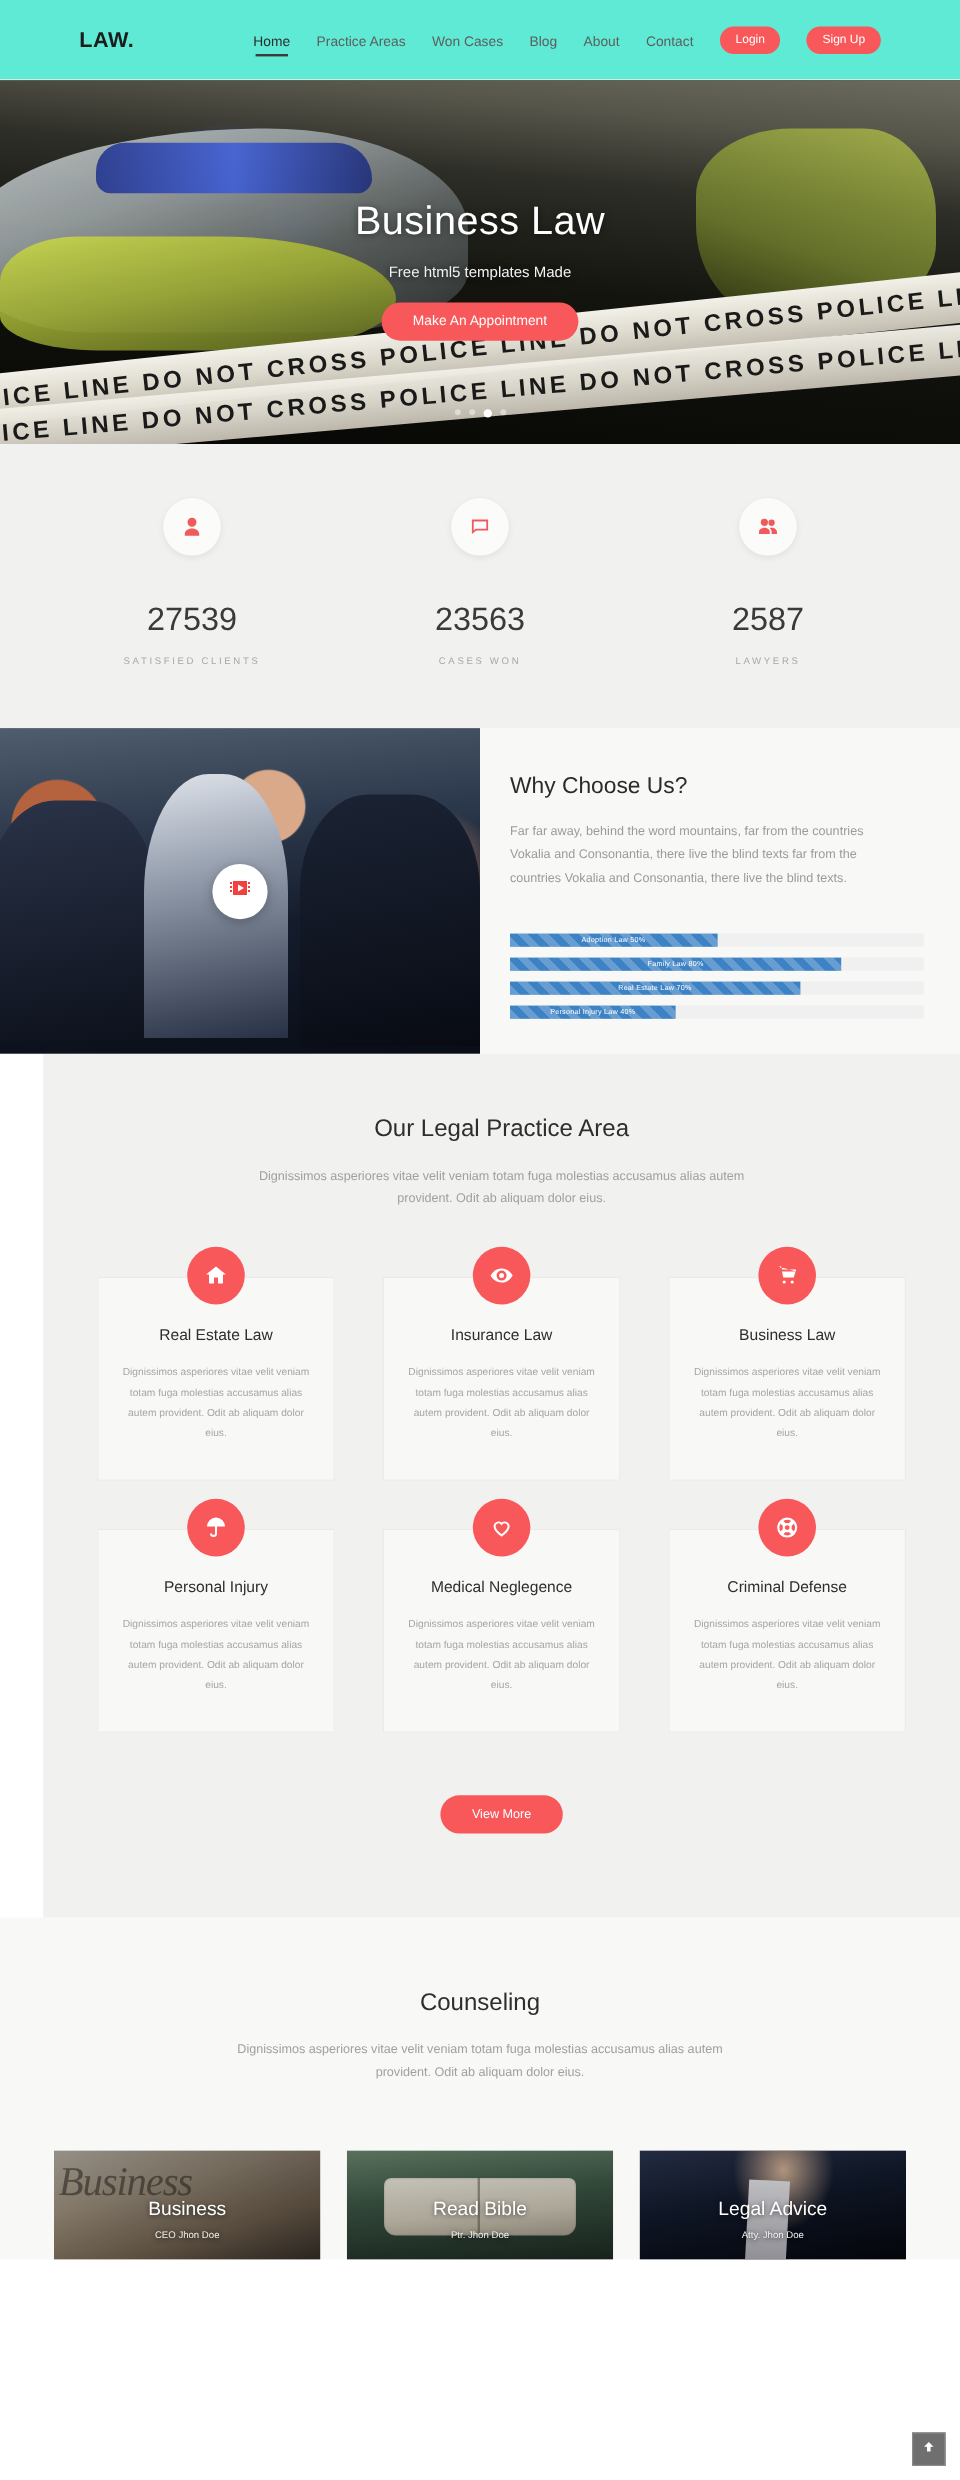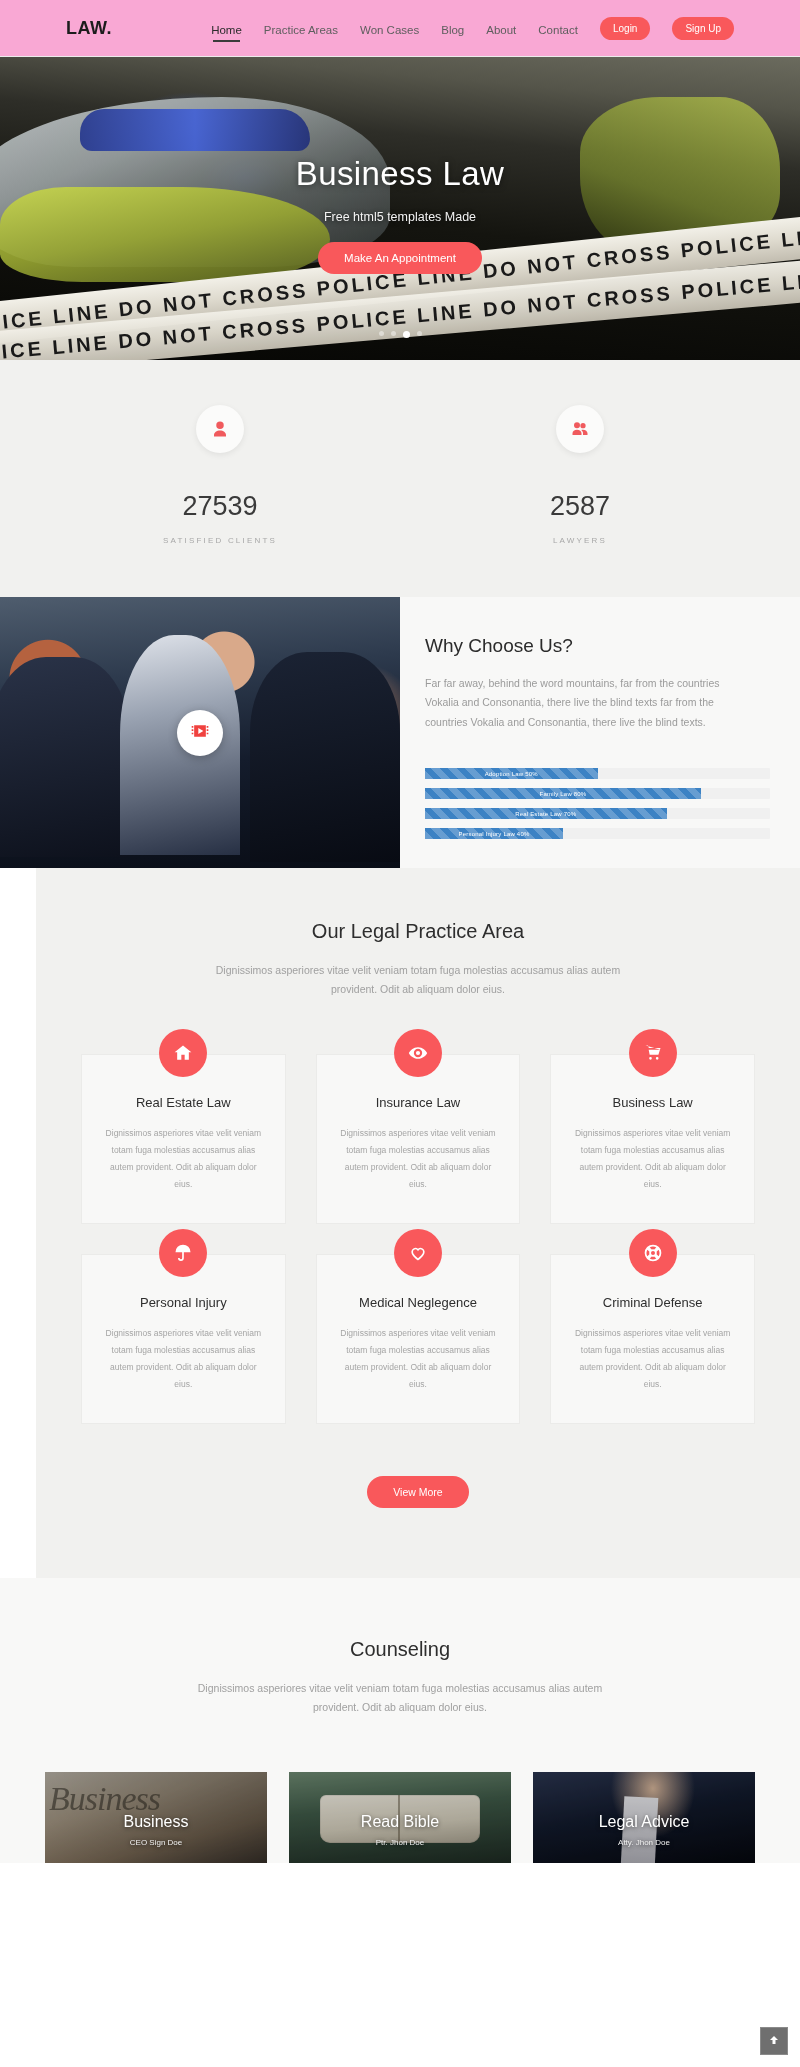--- a/index.html
+++ b/index.html
@@ -7,22 +7,22 @@
   body {
     font-family: "Liberation Sans", sans-serif;
     background:#ffffff;
     color:#333;
     width:800px;
     overflow-x:hidden;
   }
 
   
   .navbar {
-    height:57px;
-    background:#f9a8d4;
+    height:67px;
+    background:#5eead4;
     display:flex;
     align-items:center;
     padding:0 66px;
     border-bottom:1px solid #ececec;
   }
   .brand {
     font-size:18px;
     font-weight:bold;
     letter-spacing:0.5px;
     color:#1c1c1c;
@@ -299,21 +299,21 @@
   .sec-sub {
     font-size:10.5px;
     color:#a0a0a0;
     line-height:1.8;
     margin:18px auto 0;
     max-width:420px;
   }
   .cards-grid {
     display:grid;
     grid-template-columns:repeat(3,1fr);
-    gap:30px;
+    gap:40px;
     margin-top:55px;
   }
   .card {
     background:#f8f8f7;
     border:1px solid #ebebe9;
     padding:40px 18px 30px;
     position:relative;
   }
   .card-icon {
     position:absolute;
@@ -491,20 +491,29 @@
 
   <div class="counters">
     <div class="counter">
       <div class="counter-circle">
         <svg viewBox="0 0 24 24">
             <path d="M12 12a5 5 0 1 0 0-10 5 5 0 0 0 0 10zm0 2c-4.4 0-8 2.7-8 6v2h16v-2c0-3.3-3.6-6-8-6z"></path>
           </svg>
       </div>
       <div class="counter-num">27539</div>
       <div class="counter-label">Satisfied Clients</div>
+    </div>
+    <div class="counter">
+      <div class="counter-circle">
+        <svg viewBox="0 0 24 24">
+            <path d="M3 4h18v12H8l-5 4V4zm2 2v10.1l2.3-1.9H19V6H5z"></path>
+          </svg>
+      </div>
+      <div class="counter-num">23563</div>
+      <div class="counter-label">Cases Won</div>
     </div>
     <div class="counter">
       <div class="counter-circle">
         <svg viewBox="0 0 24 24">
             <path d="M8 11a4 4 0 1 0 0-8 4 4 0 0 0 0 8zm8 0a3.5 3.5 0 1 0 0-7 3.5 3.5 0 0 0 0 7zM8 13c-3.3 0-6 2-6 4.5V20h12v-2.5C14 15 11.3 13 8 13zm8 0c-.8 0-1.6.1-2.3.4 1.4 1.1 2.3 2.6 2.3 4.1V20h6v-2.2c0-2.4-2.6-4.8-6-4.8z"></path>
           </svg>
       </div>
       <div class="counter-num">2587</div>
       <div class="counter-label">Lawyers</div>
     </div>
@@ -626,21 +635,21 @@
   <div class="counseling">
     <h2 class="sec-title">Counseling</h2>
     <p class="sec-sub">Dignissimos asperiores vitae velit veniam totam fuga molestias accusamus alias autem provident. Odit ab aliquam dolor eius.</p>
 
     <div class="couns-grid">
       <div class="couns-card">
         <div class="couns-art art-business"></div>
         <div class="couns-overlay"></div>
         <div class="couns-caption">
           <div class="couns-name">Business</div>
-          <div class="couns-role">CEO Sign Doe</div>
+          <div class="couns-role">CEO Jhon Doe</div>
         </div>
       </div>
 
       <div class="couns-card">
         <div class="couns-art art-bible"></div>
         <div class="couns-overlay"></div>
         <div class="couns-caption">
           <div class="couns-name">Read Bible</div>
           <div class="couns-role">Ptr. Jhon Doe</div>
         </div>

